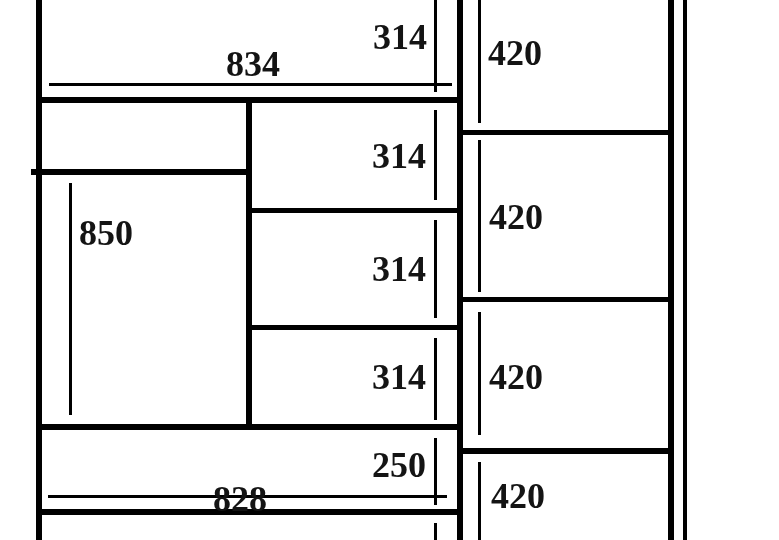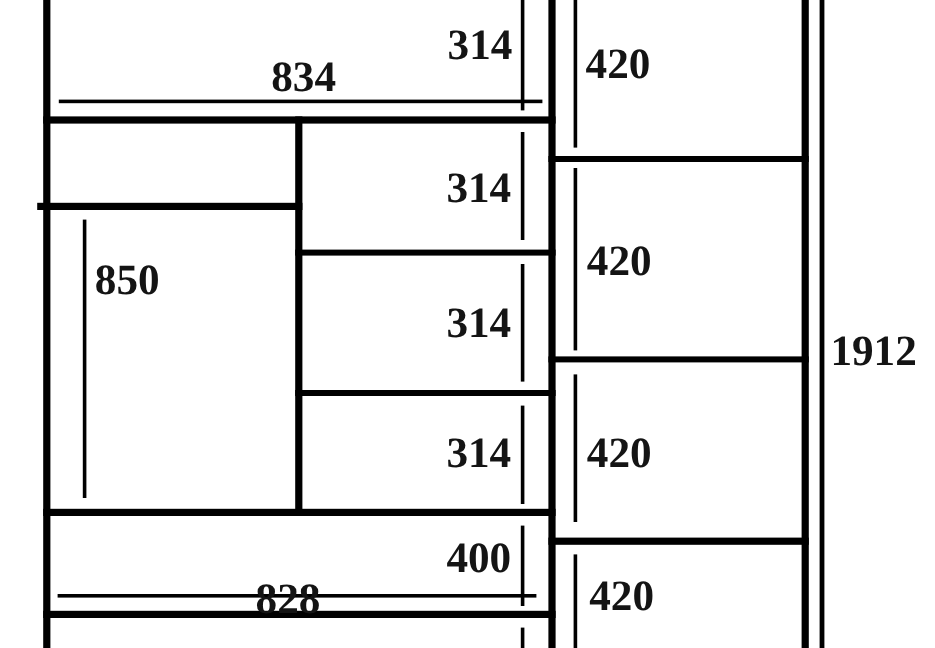--- a/index.html
+++ b/index.html
@@ -63,20 +63,19 @@
   <div class="dim" style="left:478px; top:462px; width:3px;   height:78px;"></div>
   <div class="dim" style="left:683px; top:0;     width:4px;   height:540px;"></div>
 
   <span class="lbl" style="left:373px; top:19px;">314</span>
   <span class="lbl" style="left:488px; top:35px;">420</span>
   <span class="lbl" style="left:226px; top:46px;">834</span>
   <span class="lbl" style="left:372px; top:138px;">314</span>
   <span class="lbl" style="left:489px; top:199px;">420</span>
   <span class="lbl" style="left:79px;  top:215px;text-align:right;">850</span>
   <span class="lbl" style="left:372px; top:251px;">314</span>
-  <span class="lbl" style="left:692px; top:274px;">1912</span>
   <span class="lbl" style="left:372px; top:359px;">314</span>
   <span class="lbl" style="left:489px; top:359px;">420</span>
-  <span class="lbl" style="left:372px; top:447px;">400</span>
+  <span class="lbl" style="left:372px; top:447px;">250</span>
   <span class="lbl" style="left:213px; top:457px;margin-top:24px;">828</span>
   <span class="lbl" style="left:491px; top:478px;">420</span>
 
 </div>
 
 </body></html>

